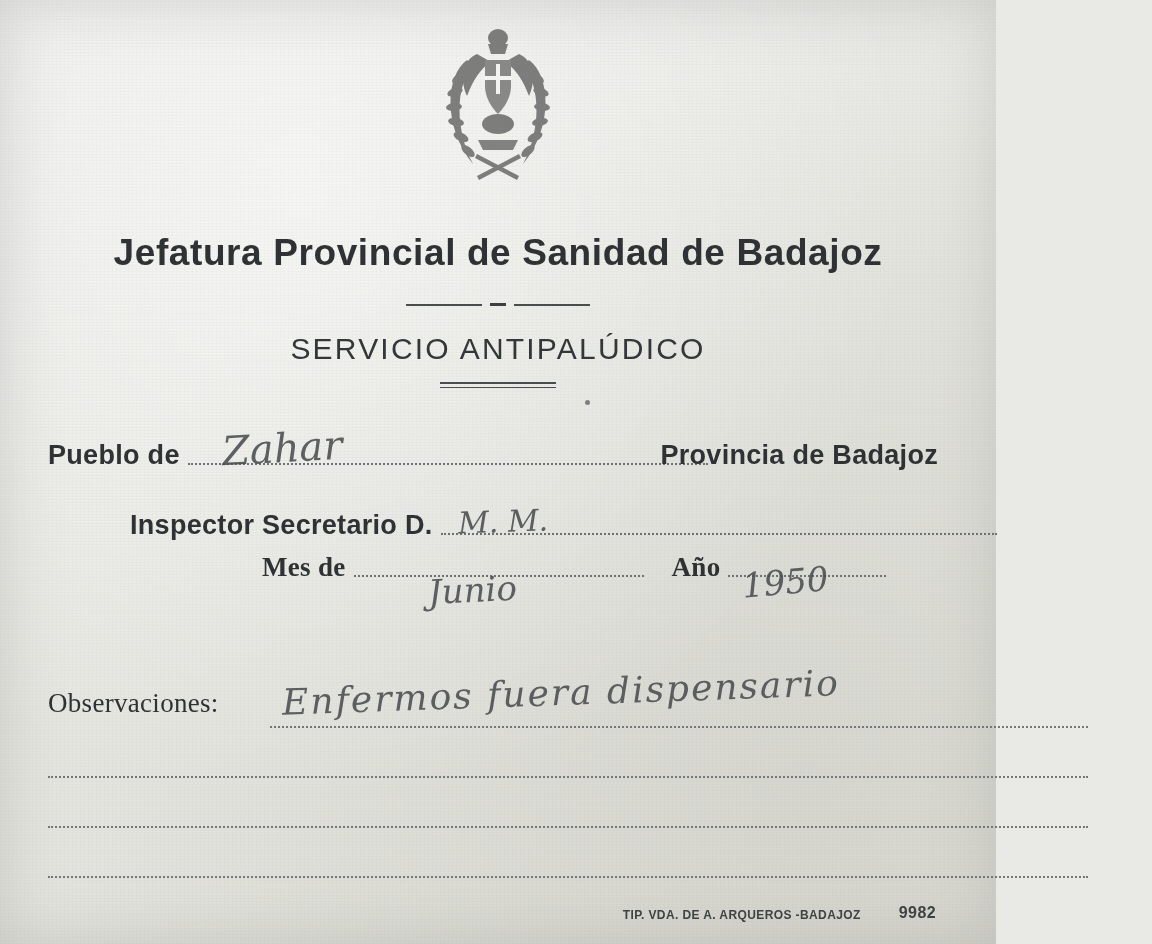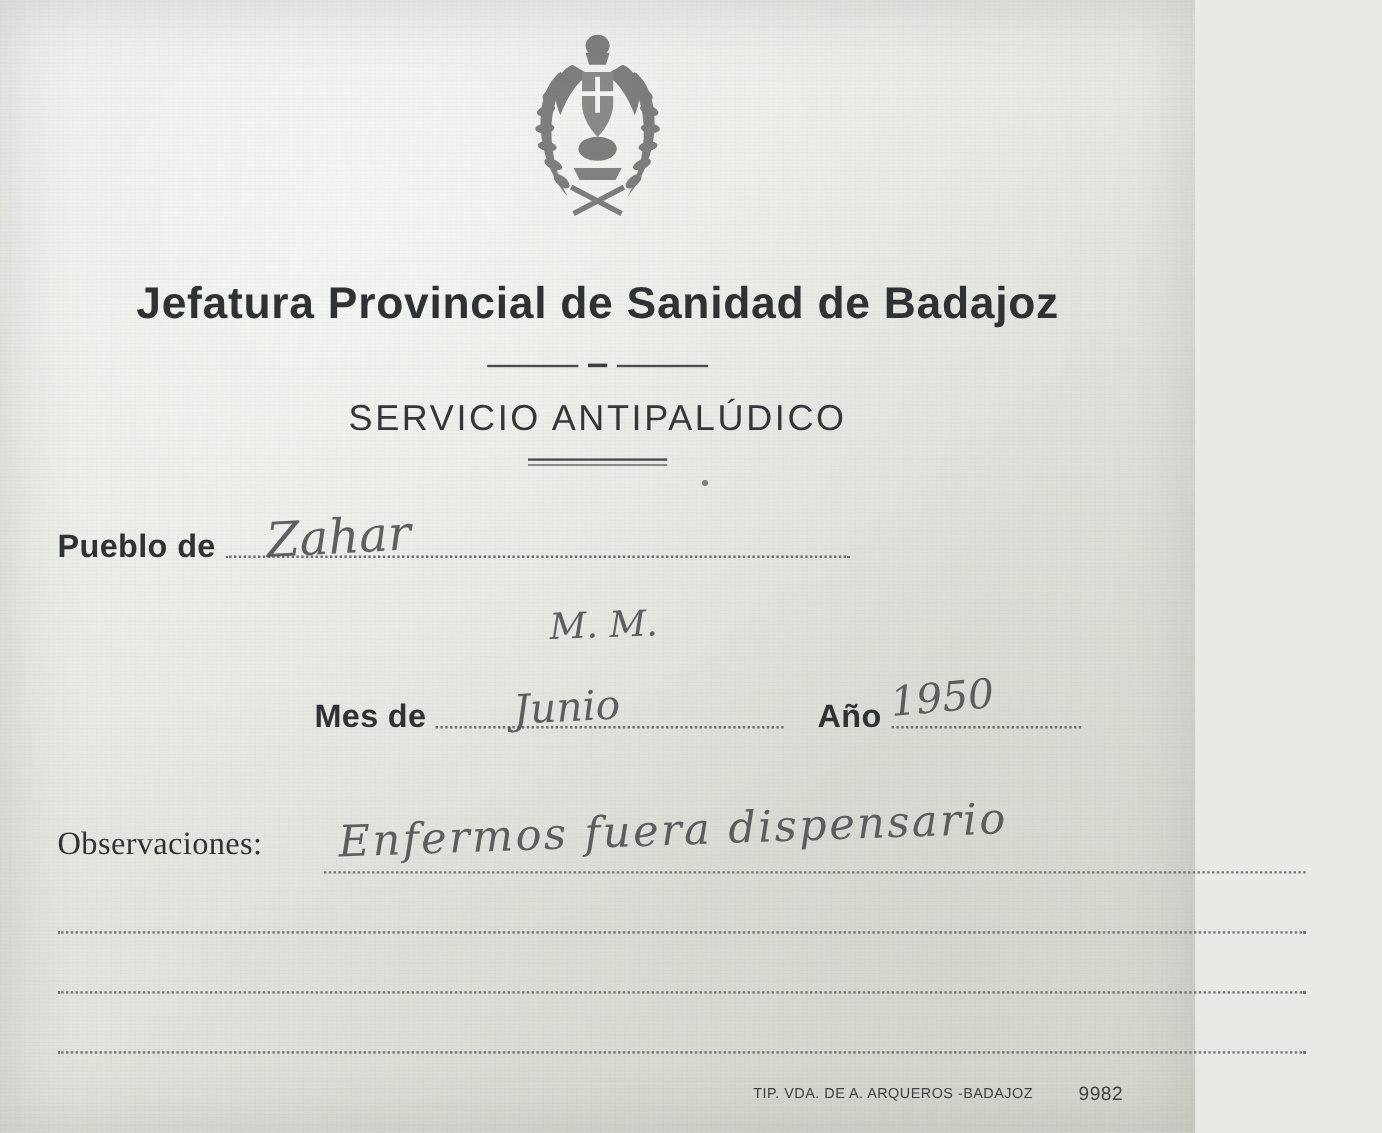--- a/index.html
+++ b/index.html
@@ -158,21 +158,21 @@
     opacity: 0.88;
     transform: rotate(-3deg);
     white-space: nowrap;
     pointer-events: none;
   }
 
   .pueblo-row { top: 440px; left: 48px; }
   .provincia { position: absolute; top: 440px; right: 58px; }
 
   .insp-row { top: 510px; left: 130px; }
-  .mes-row  { top: 582px; left: 262px; }
+  .mes-row  { top: 552px; left: 262px; font-family: Liberation Serif, serif; }
 
   .obs-label { position: absolute; top: 688px; left: 48px; }
 
   .obs-line {
     position: absolute;
     left: 48px;
     width: 1040px;
     border-bottom: 2px dotted #73767a;
     height: 0;
   }
@@ -181,23 +181,23 @@
   .obs-line.l3 { top: 826px; }
   .obs-line.l4 { top: 876px; }
 
   .footer {
     position: absolute;
     right: 60px;
     bottom: 22px;
     font-size: 12px;
     letter-spacing: 0.4px;
     color: #3f4245;
-    font-weight: normal;
+    font-weight: bold;
     display: flex;
-    align-items: flex-start;
+    align-items: flex-end;
     gap: 6px;
   }
   .footer .num { font-size: 16px; margin-left: 32px; }
 </style>
 </head>
 <body>
 
 <div class="sheet">
 
   <div class="grain"></div>
@@ -261,21 +261,26 @@
     <span class="l2"></span>
   </div>
   <div class="ink-dot"></div>
 
   <div class="row pueblo-row">
     <span class="label">Pueblo de</span>
     <span class="dotline" style="width:520px; margin-left:8px;"></span>
   </div>
   <div class="hand" style="top:425px; left:222px; font-size:40px;">Zahar</div>
 
-
+  <div class="provincia label">Provincia de Badajoz</div>
+
+  <div class="row insp-row">
+    <span class="label">Inspector Secretario D.</span>
+    <span class="dotline" style="width:556px; margin-left:8px;"></span>
+  </div>
   <div class="hand" style="top:504px; left:458px; font-size:30px; transform:rotate(-2deg);">M. M.</div>
 
   <div class="row mes-row">
     <span class="label">Mes de</span>
     <span class="dotline" style="width:290px; margin-left:8px;"></span>
     <span class="label" style="margin-left:28px;">Año</span>
     <span class="dotline" style="width:158px; margin-left:8px;"></span>
   </div>
   <div class="hand" style="top:570px; left:428px; font-size:34px;">Junio</div>
   <div class="hand" style="top:562px; left:742px; font-size:34px; transform:rotate(-5deg);">1950</div>

